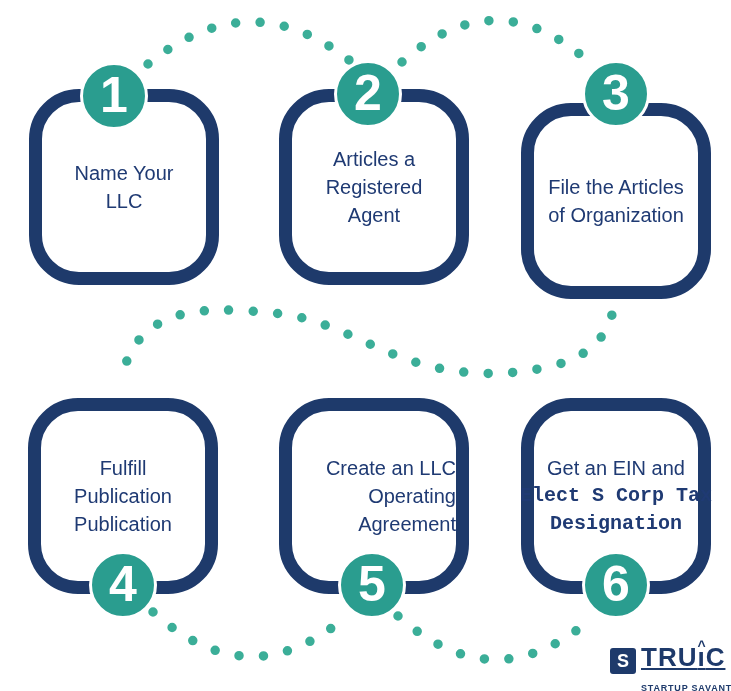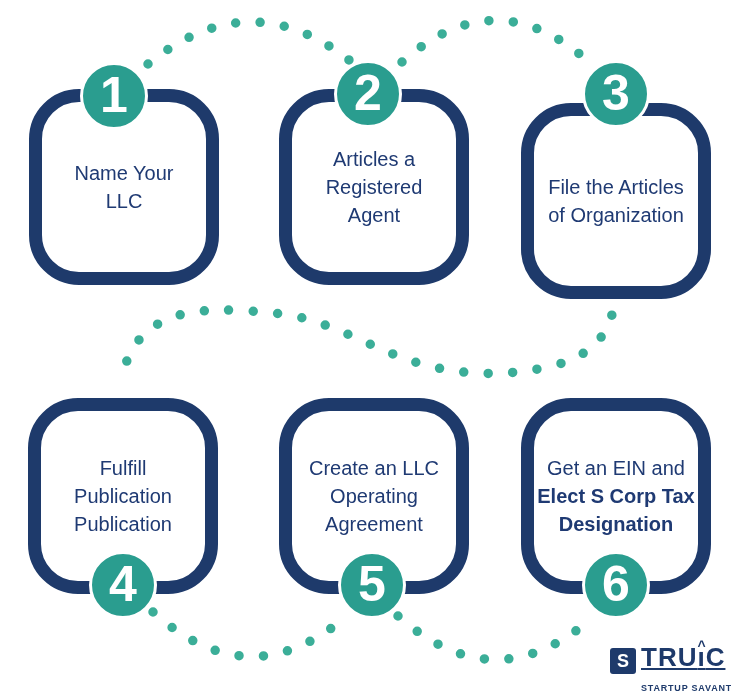--- a/index.html
+++ b/index.html
@@ -15,21 +15,21 @@
   .card{
     position:absolute;width:190px;height:196px;box-sizing:border-box;
     border:13px solid #1E3A6B;border-radius:50px;background:#fff;
     display:flex;flex-direction:column;align-items:center;justify-content:center;
     text-align:center;
   }
   .card .line{
     color:#1F3A73;font-size:20px;line-height:28px;font-weight:500;
     white-space:nowrap;
   }
-  .card .line.bold{font-weight:bold;}
+  .card .line.bold{font-weight:bold;font-family:Liberation Mono, monospace;}
 
   
   .badge{
     position:absolute;width:68px;height:68px;box-sizing:border-box;
     background:#2A9D8F;border:3px solid #ffffff;border-radius:50%;
     display:flex;align-items:center;justify-content:center;
   }
   .badge .num{
     color:#ffffff;font-size:50px;font-weight:bold;line-height:1;
     transform:translateY(-1px);
@@ -84,21 +84,21 @@
     <div class="line">File the Articles</div>
     <div class="line">of Organization</div>
     <div class="line"></div>
   </div>
 
   <div class="card" style="left:28px;top:398px;justify-content:center;">
     <div class="line">Fulfill</div>
     <div class="line">Publication</div>
     <div class="line">Publication</div>
   </div>
-  <div class="card" style="left:279px;top:398px;">
+  <div class="card" style="left:279px;top:398px;align-items:flex-end;">
     <div class="line">Create an LLC</div>
     <div class="line">Operating</div>
     <div class="line">Agreement</div>
   </div>
   <div class="card" style="left:521px;top:398px;">
     <div class="line">Get an EIN and</div>
     <div class="line bold">Elect S Corp Tax</div>
     <div class="line bold">Designation</div>
   </div>
 

